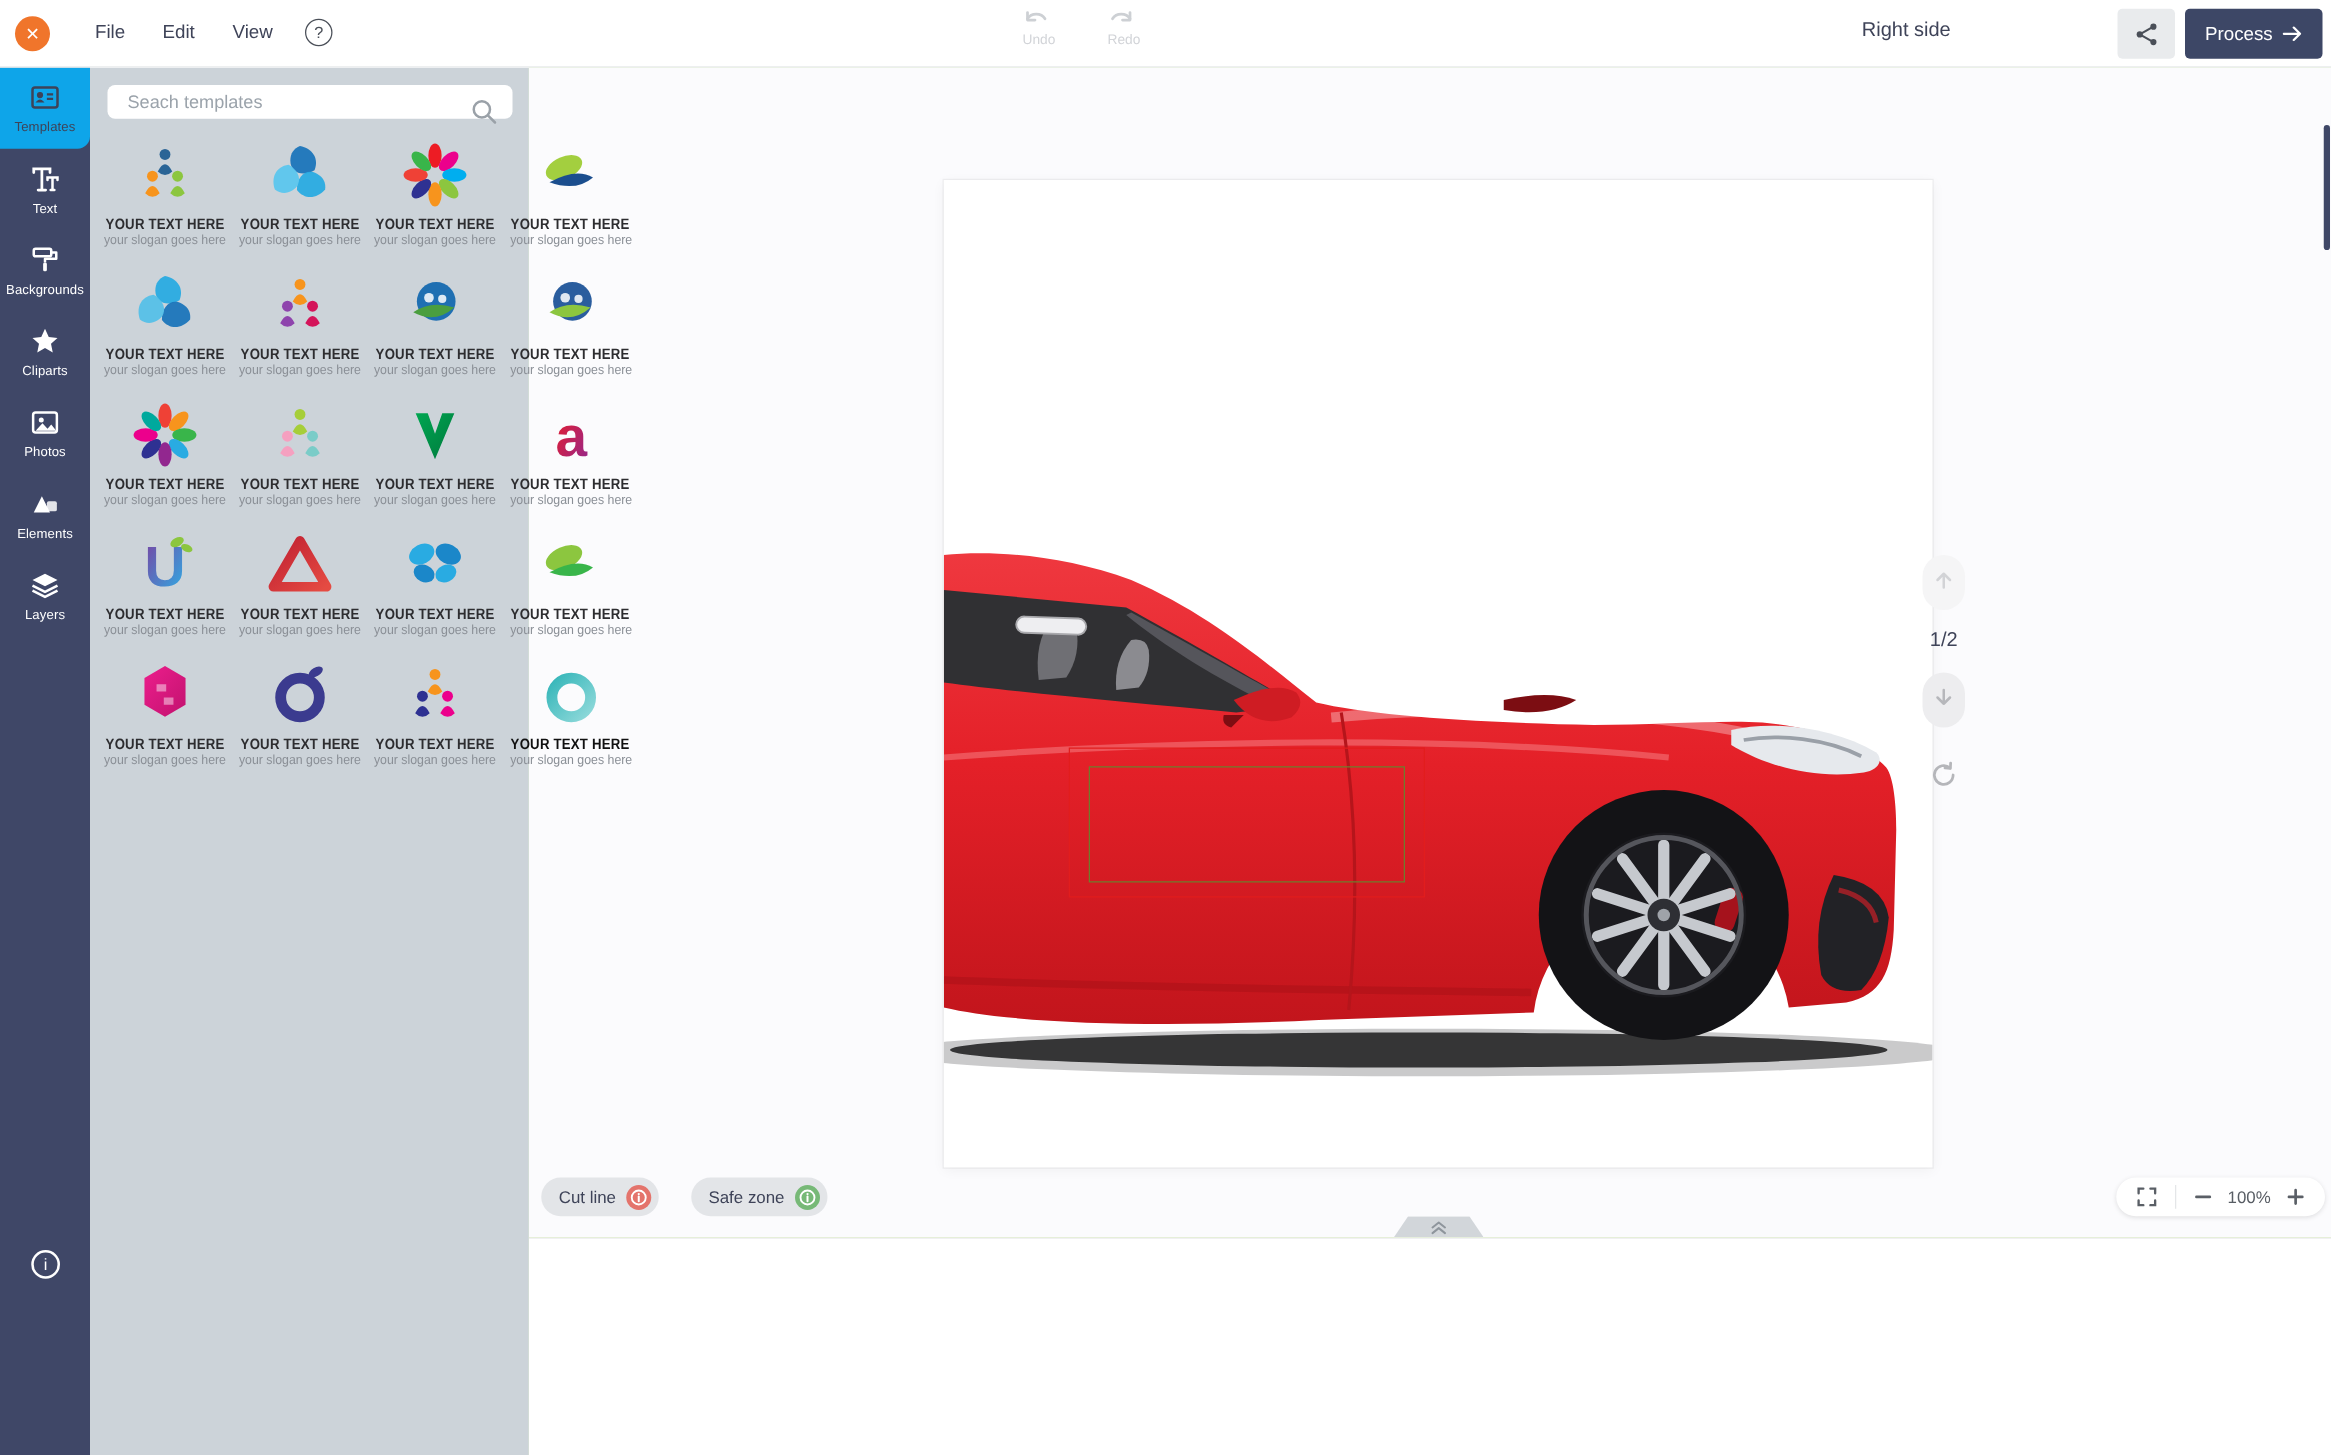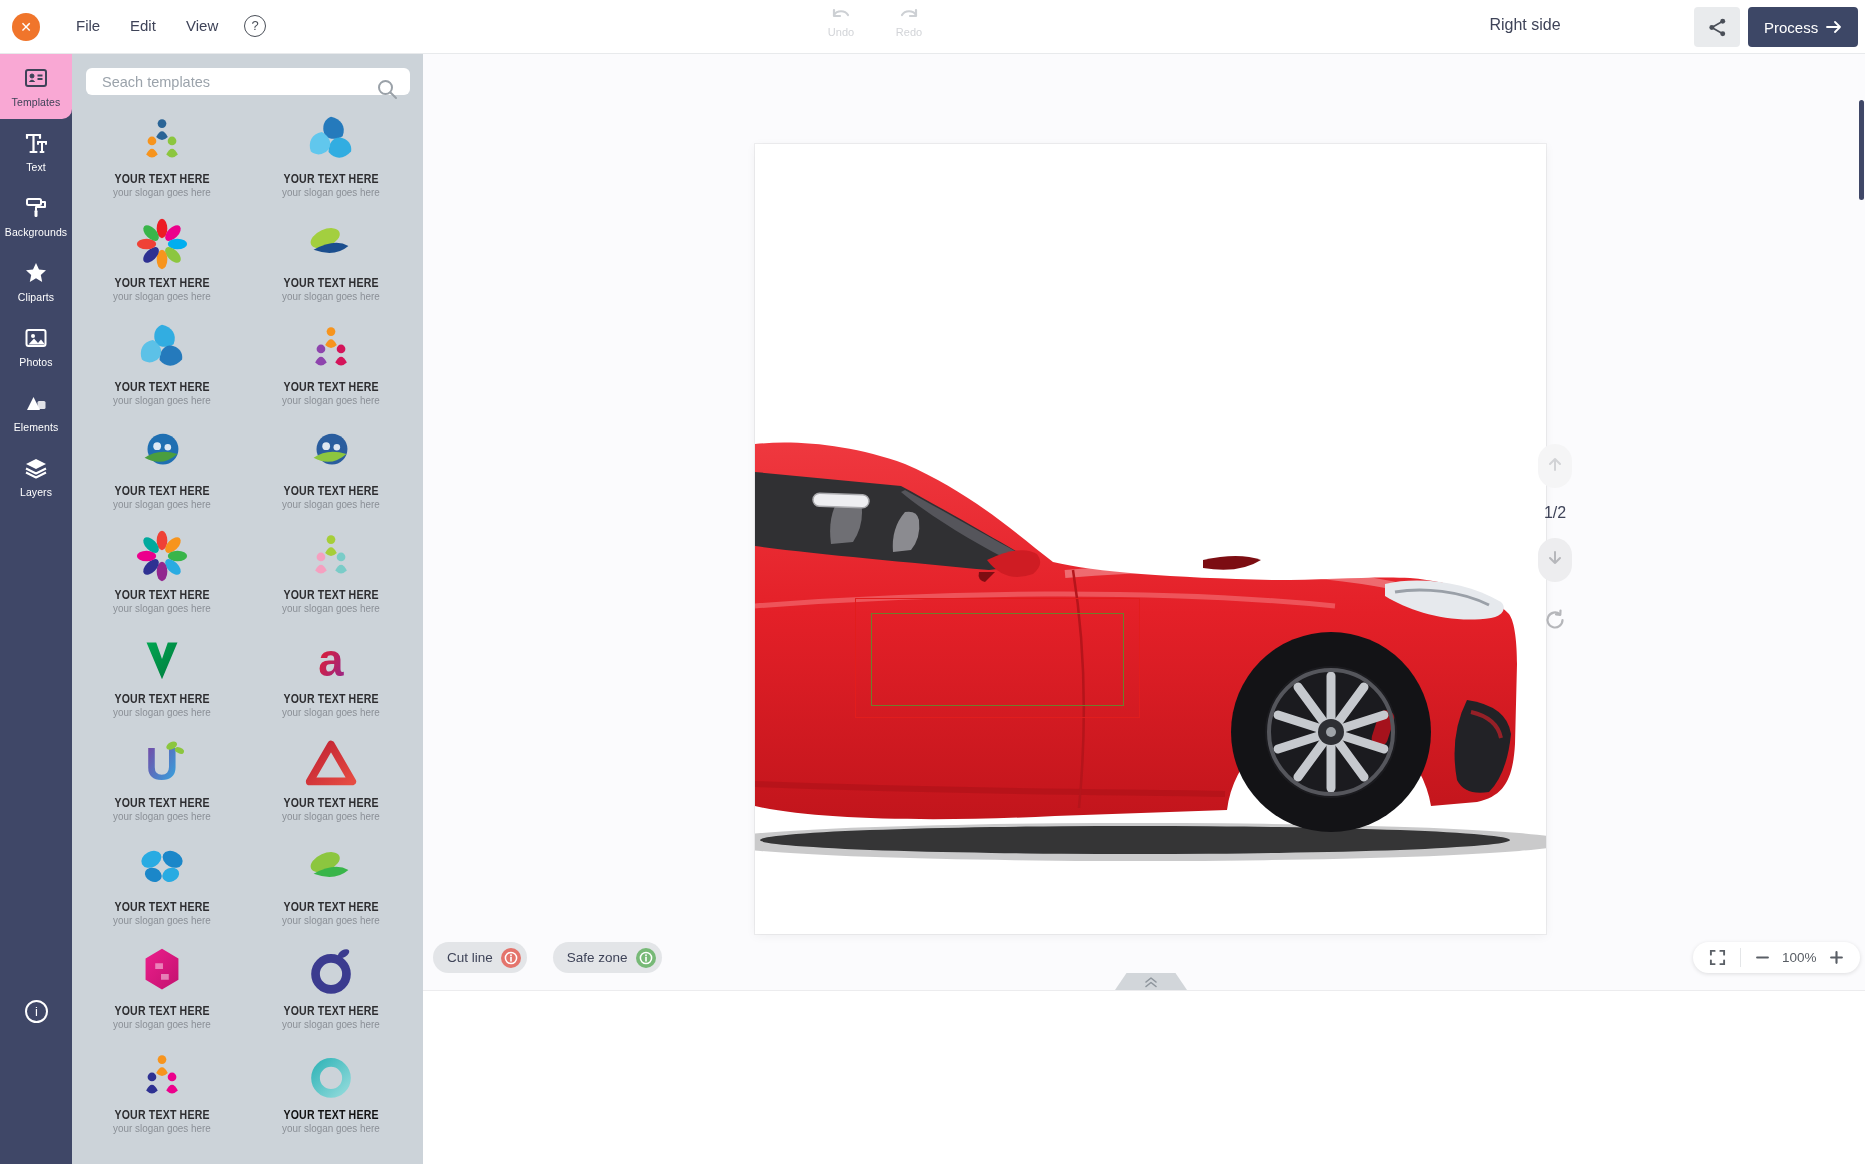--- a/index.html
+++ b/index.html
@@ -10,49 +10,49 @@
   
   #topbar { position:absolute; left:0; top:0; width:1865px; height:54px; background:#fff;
     border-bottom:1px solid #e8eaec; z-index:30; }
   .close-btn { position:absolute; left:12px; top:13px; width:28px; height:28px; border-radius:50%;
     background:#f0752b; color:#fff; border:none; font-size:14px; line-height:28px; text-align:center; cursor:pointer; }
   .menu-item { position:absolute; top:17px; font-size:15px; color:#3e4358; cursor:pointer; }
   #menu-file { left:76px; } #menu-edit { left:130px; } #menu-view { left:186px; }
   .help-btn { position:absolute; left:244px; top:15px; width:22px; height:22px; border-radius:50%;
     border:1.6px solid #4a4f58; color:#4a4f58; font-size:13px; text-align:center; line-height:20px; background:#fff; cursor:pointer; }
   .hist-group { position:absolute; left:818px; top:8px; display:flex; gap:22px; }
-  .hist-btn { width:46px; display:flex; flex-direction:column; align-items:center; gap:2px;
+  .hist-btn { width:46px; display:flex; flex-direction:column; align-items:flex-start; gap:2px;
     background:none; border:none; color:#d2d4d8; font-size:11px; cursor:default; }
   #side-label { position:absolute; left:1455px; top:16px; width:140px; text-align:center;
     font-size:16px; color:#3e4358; }
   .share-btn { position:absolute; left:1694px; top:7px; width:46px; height:40px; border:none;
     background:#e9ebed; border-radius:4px; cursor:pointer; display:flex; align-items:center; justify-content:center; }
   .process-btn { position:absolute; left:1748px; top:7px; height:40px; padding:0 16px; border:none;
     background:#3d4766; color:#fff; border-radius:4px; font-size:15px; cursor:pointer;
     display:flex; align-items:center; gap:8px; }
 
   
   #sidebar { position:absolute; left:0; top:54px; width:72px; height:1110px; background:#3f4767; z-index:20; }
   .side-item { width:72px; padding:12px 2px 11px; display:flex; flex-direction:column; align-items:center;
     gap:6px; color:#fff; cursor:pointer; }
   .side-item .lbl { font-size:10.5px; letter-spacing:.1px; }
-  .side-item.active { background:#f9a8d4; color:#3e4358; border-radius:0 0 10px 0; }
+  .side-item.active { background:#0ea5e9; color:#3e4358; border-radius:0 0 10px 0; }
   .side-item.active svg * { stroke:#3e4358 !important; fill-opacity:1; }
   .side-icn { width:24px; height:24px; display:block; }
   #side-info { position:absolute; left:25px; top:946px; width:23px; height:23px; border-radius:50%;
     border:2px solid #fff; color:#fff; font-size:13px; text-align:center; line-height:19px; cursor:pointer; }
 
   
   #tpl-panel { position:absolute; left:72px; top:54px; width:351px; height:1110px; background:#ccd3d9; z-index:10; }
   .search-wrap { position:relative; margin:14px 13px 8px 14px; }
   .search-wrap input { width:100%; height:27px; border:none; border-radius:6px; background:#fff;
     padding:0 40px 0 16px; font-size:14.5px; color:#3e4358; outline:none; }
   .search-wrap input::placeholder { color:#9ba3ab; }
   .search-icn { position:absolute; right:12px; top:10px; width:22px; height:22px; }
-  .tpl-grid { display:grid; grid-template-columns:1fr 1fr; row-gap:9px; padding:6px 8px 0 6px; }
+  .tpl-grid { display:grid; grid-template-columns:1fr 1fr 1fr 1fr; row-gap:9px; padding:6px 8px 0 6px; }
   .tpl-item { display:flex; flex-direction:column; align-items:center; height:95px; cursor:pointer; }
   .tpl-logo { height:60px; display:flex; align-items:flex-end; justify-content:center; }
   .tpl-title { margin-top:3px; font-size:12px; font-weight:700; color:#2d2d30; white-space:nowrap;
     transform:scaleX(.88); letter-spacing:.2px; }
   .tpl-title.em { font-weight:800; color:#111; }
   .tpl-slogan { font-size:10.5px; color:#8a8f96; white-space:nowrap; transform:scaleX(.94); }
 
   
   #canvas-region { position:absolute; left:423px; top:54px; width:1442px; height:1110px; background:#84cc16; }
   #canvas-area { position:absolute; left:0; top:0; width:1442px; height:936px; background:#fbfbfd; }

